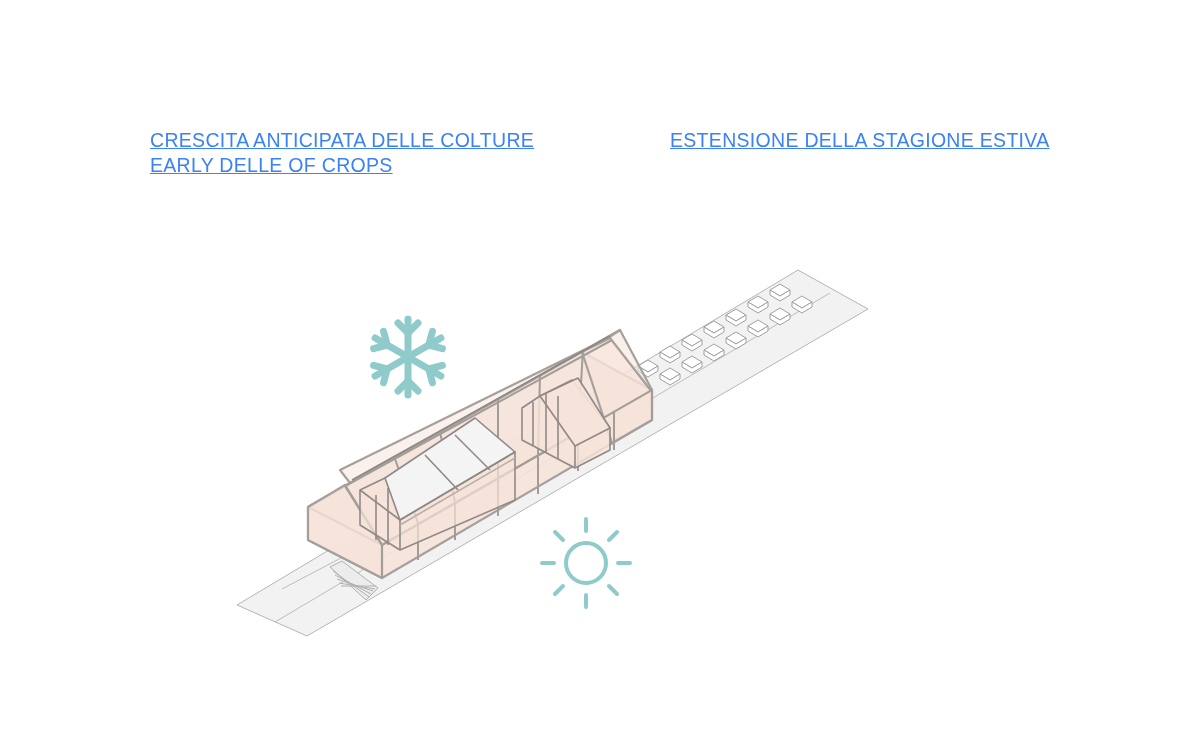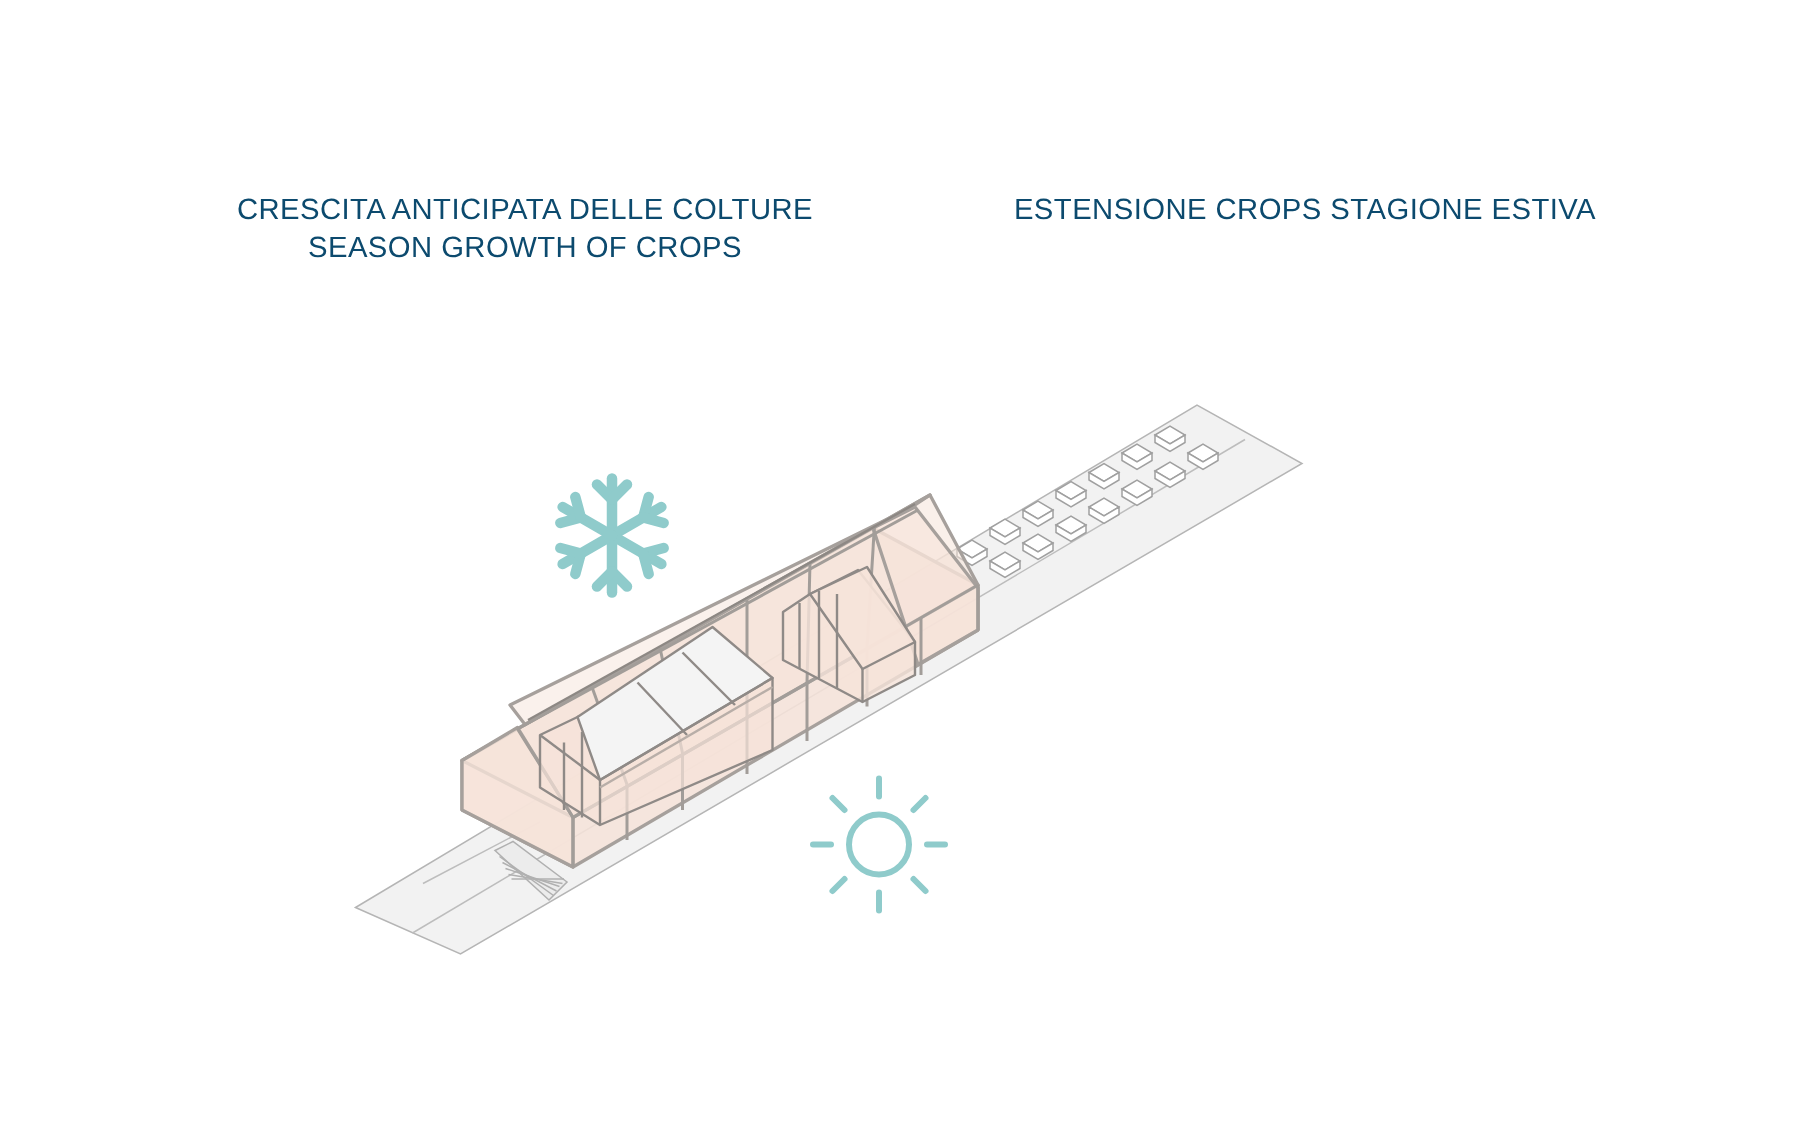--- a/index.html
+++ b/index.html
@@ -1,34 +1,34 @@
 <!DOCTYPE html>
 <html><head>
 <meta charset="utf-8">
 <style>
   html, body { margin:0; padding:0; background:#ffffff; }
   body { width:1200px; height:756px; position:relative; overflow:hidden;
          font-family:"Liberation Sans", "DejaVu Sans", sans-serif; }
-  .caption { position:absolute; text-align:center; color:#0c4a6e;
-             font-size:19.5px; line-height:25px; letter-spacing:0.3px; font-weight:normal; }
+  .caption { position:absolute; color:#3b82f6;
+             font-size:19.5px; line-height:25px; letter-spacing:0.3px; font-weight:normal;text-decoration:underline; }
   .caption .line { display:block; white-space:nowrap; }
   #cap-left { left:150px; top:128px; width:400px; }
   #cap-right { left:670px; top:128px; width:400px; }
   #drawing { position:absolute; left:0; top:0; }
 </style>
 </head>
 <body>
 
 <div class="caption" id="cap-left">
   <span class="line">CRESCITA ANTICIPATA DELLE COLTURE</span>
-  <span class="line">SEASON GROWTH OF CROPS</span>
+  <span class="line">EARLY DELLE OF CROPS</span>
 </div>
 
 <div class="caption" id="cap-right">
-  <span class="line">ESTENSIONE CROPS STAGIONE ESTIVA</span>
+  <span class="line">ESTENSIONE DELLA STAGIONE ESTIVA</span>
 </div>
 
 <svg id="drawing" width="1200" height="756" viewBox="0 0 1200 756" xmlns="http://www.w3.org/2000/svg">
 
   <g stroke="#b5b5b5" stroke-width="1" fill="#f2f2f2">
 
     <polygon points="237,605 307,636 868,309 798,270"></polygon>
 
     <line x1="275" y1="622" x2="830" y2="293" stroke="#bdbdbd"></line>
     <line x1="282" y1="589" x2="360" y2="548" stroke="#bdbdbd"></line>

